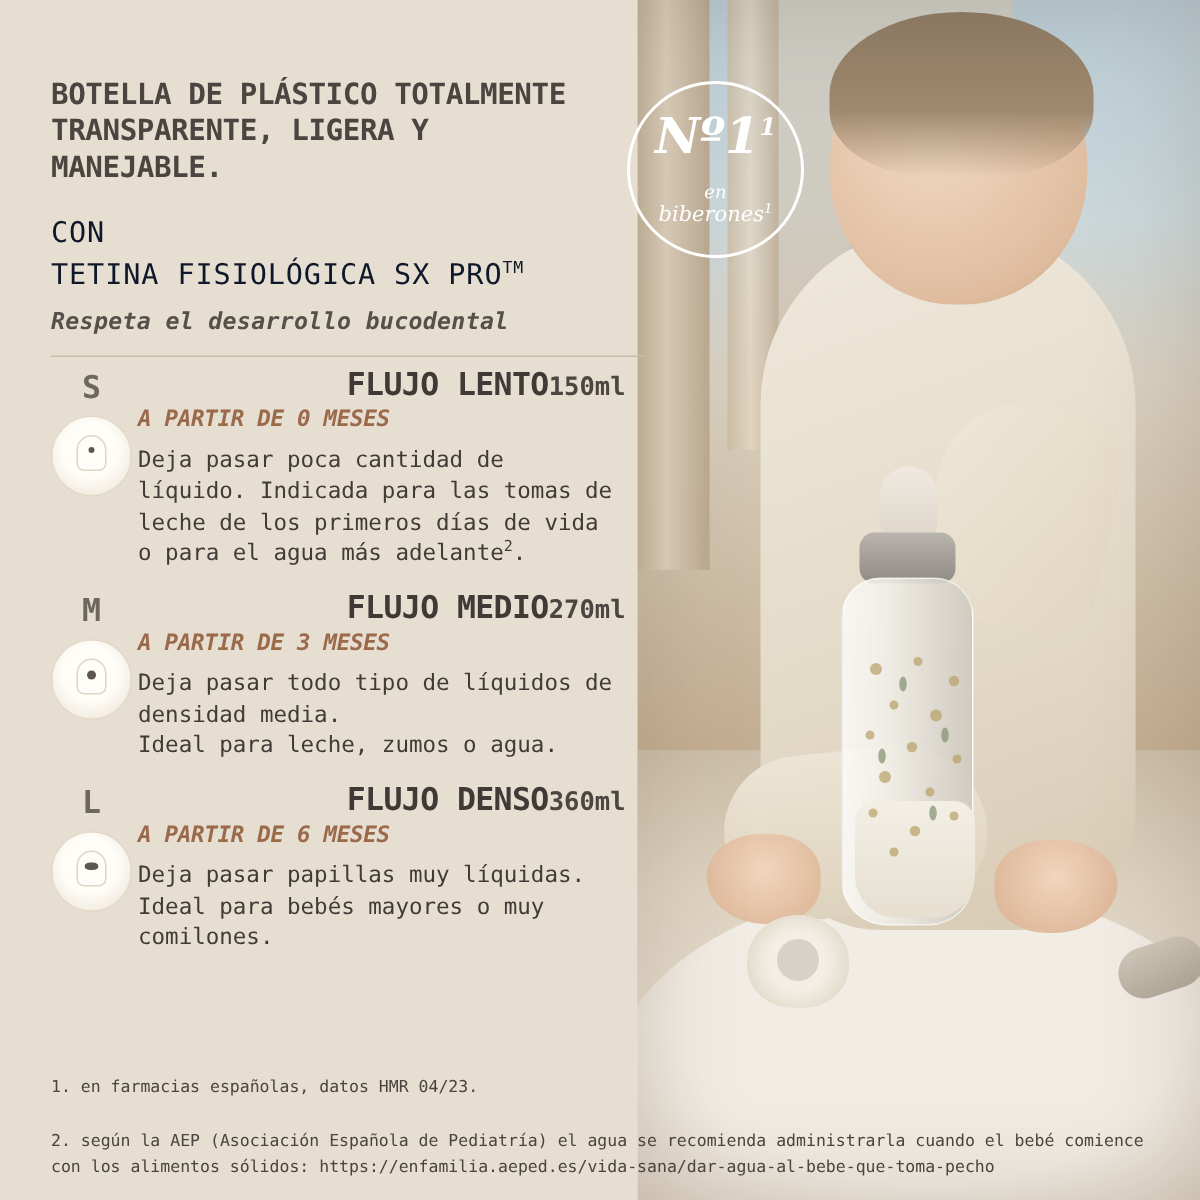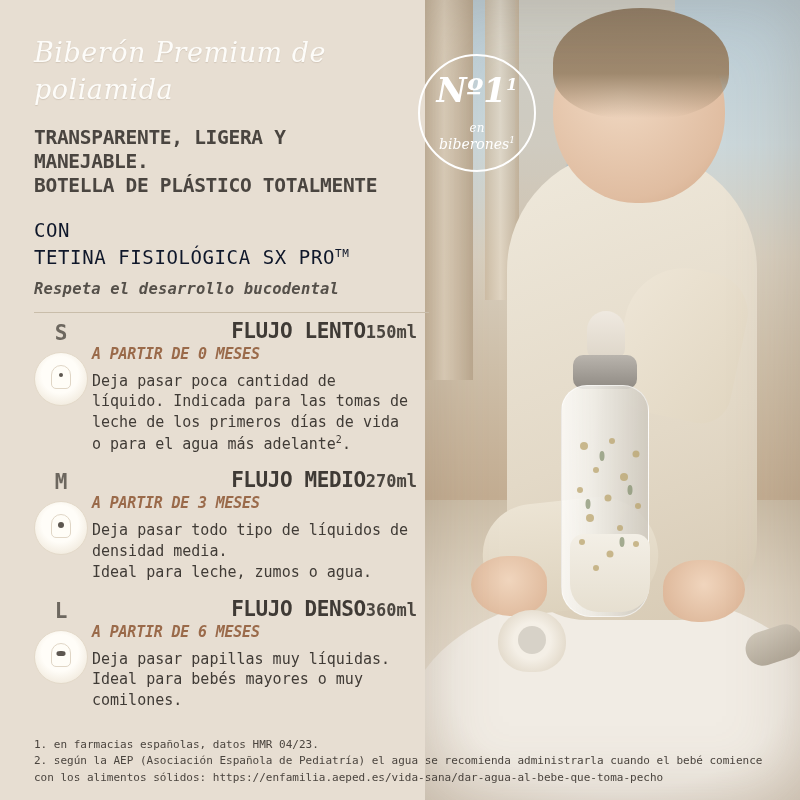--- a/index.html
+++ b/index.html
@@ -270,21 +270,21 @@
   }
   .flow-desc sup { font-size: 10px; vertical-align: super; }
 
   .flows { margin-top: 2px; }
 
   
   .footnotes {
     position: absolute; left: 34px; bottom: 14px; width: 740px;
     font-size: 11px; line-height: 1.5; color: #4a443e;
   }
-  .footnotes div { white-space: normal; }
+  .footnotes div { white-space: normal; margin-top: 20px; }
 </style>
 </head>
 <body>
 
 <div id="page">
 
   <div class="photo">
     <div class="sky"></div>
     <div class="arch"></div>
     <div class="pillarL"></div>
@@ -341,28 +341,24 @@
     <div class="n1">
       <span>Nº1</span><sup>1</sup>
     </div>
     <div class="en">en</div>
     <div class="bib">
       <span>biberones</span><sup>1</sup>
     </div>
   </div>
 
   <div class="left">
-    <div class="title">
-      <div>Biberón Premium de</div>
-      <div>poliamida</div>
-    </div>
 
     <div class="subtitle">
+      <div>BOTELLA DE PLÁSTICO TOTALMENTE</div>
       <div>TRANSPARENTE, LIGERA Y MANEJABLE.</div>
-      <div>BOTELLA DE PLÁSTICO TOTALMENTE</div>
     </div>
 
     <div class="con">
       <span>CON</span>
       <span class="l2">
         <span>TETINA FISIOLÓGICA SX PRO</span><sup>TM</sup>
       </span>
     </div>
 
     <div class="claim">Respeta el desarrollo bucodental</div>

